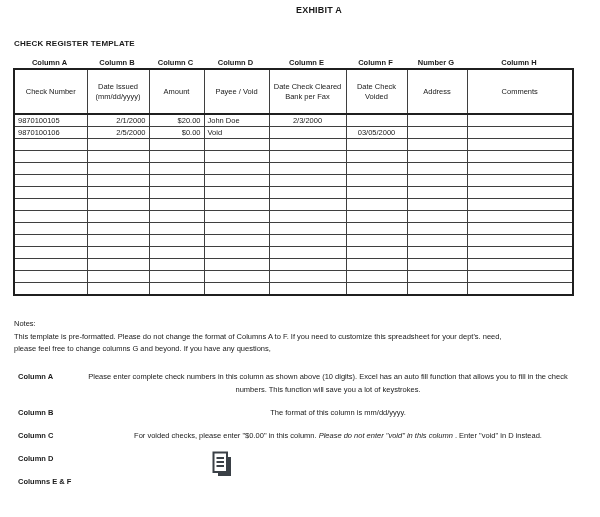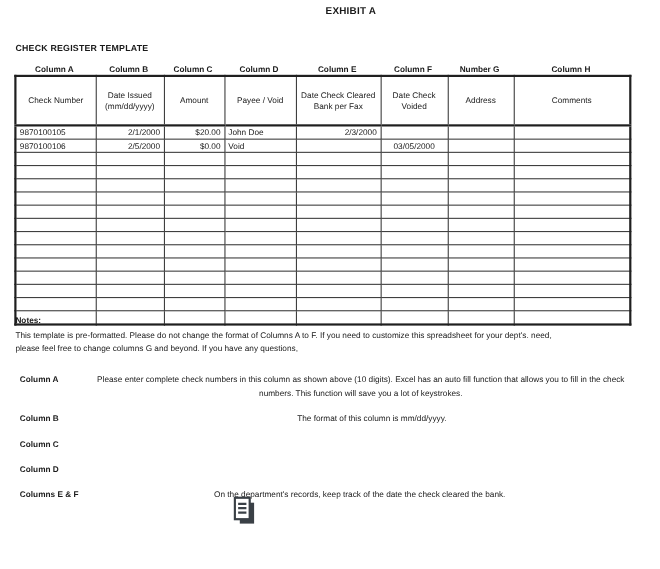--- a/index.html
+++ b/index.html
@@ -26,21 +26,21 @@
   }
   table.register td{
     border:1px solid #3f3f3f;font-size:7.5px;padding:0 3px;overflow:hidden;white-space:nowrap;
   }
   table.register tr.hdr td{
     height:43px;text-align:center;vertical-align:middle;line-height:1.3;
     white-space:normal;border-bottom:2px solid #1f1f1f;
   }
   table.register tr.data td{height:11px;line-height:11px;}
   .notes{position:absolute;left:14px;top:286px;font-size:7.5px;line-height:12px;}
-  .notes-label{font-weight:bold;}
+  .notes-label{font-weight:normal;margin-top:32px;}
   .notes-intro{margin-top:1px;width:500px;}
   .note-items{margin-top:16px;margin-left:4px;}
   .note-item{display:flex;margin-bottom:11px;}
   .note-item .nlabel{flex:0 0 70px;font-weight:bold;white-space:nowrap;}
   .note-item.wide-label .nlabel{flex:0 0 59px;}
   .note-item .ndesc{width:500px;white-space:nowrap;text-align:center;}
   .note-item .ndesc.wrap{width:480px;white-space:normal;line-height:12.5px;}
   .note-item .ital{font-style:italic;}
   .logo{position:absolute;left:212px;top:451px;display:flex;align-items:flex-start;gap:2px;}
   .logo-text{
@@ -87,21 +87,21 @@
             <td>Date Check Cleared Bank per Fax</td>
             <td>Date Check Voided</td>
             <td>Address</td>
             <td>Comments</td>
           </tr>
           <tr class="data">
             <td style="text-align: left;">9870100105</td>
             <td style="text-align: right;">2/1/2000</td>
             <td style="text-align: right;">$20.00</td>
             <td style="text-align: left;">John Doe</td>
-            <td style="text-align: right;">2/3/2000</td>
+            <td style="text-align: center;">2/3/2000</td>
             <td style="text-align: center;"></td>
             <td style="text-align: left;"></td>
             <td style="text-align: left;"></td>
           </tr>
           <tr class="data">
             <td style="text-align: left;">9870100106</td>
             <td style="text-align: right;">2/5/2000</td>
             <td style="text-align: right;">$0.00</td>
             <td style="text-align: left;">Void</td>
             <td style="text-align: right;"></td>
@@ -254,29 +254,29 @@
         <div class="ndesc wrap">Please enter complete check numbers in this column as shown above (10 digits).  Excel has an auto fill function that allows you to fill in the check numbers.  This function will save you a lot of keystrokes.</div>
       </div>
 
       <div class="note-item">
         <div class="nlabel">Column B</div>
         <div class="ndesc">The format of this column is mm/dd/yyyy.</div>
       </div>
 
       <div class="note-item">
         <div class="nlabel">Column C</div>
+        <div class="ndesc"><span>For voided checks, please enter "$0.00" in this column.  </span><span class="ital">Please do not enter "void" in this column</span><span> .  Enter "void" in D instead.</span></div>
       </div>
 
       <div class="note-item">
         <div class="nlabel">Column D</div>
       </div>
 
       <div class="note-item wide-label">
         <div class="nlabel">Columns E &amp; F</div>
-        <div class="ndesc">On the department's records, keep track of the date the check cleared the bank.</div>
       </div>
 
     </div>
   </div>
 
   <div class="logo">
     <svg width="22" height="28" viewBox="0 0 22 28">
       <rect x="6" y="6" width="13" height="19" fill="#3a4046"></rect>
       <rect x="1.5" y="1.5" width="13.5" height="19.5" fill="#ffffff" stroke="#3a4046" stroke-width="2"></rect>
       <line x1="4.5" y1="7" x2="12" y2="7" stroke="#3a4046" stroke-width="2"></line>

